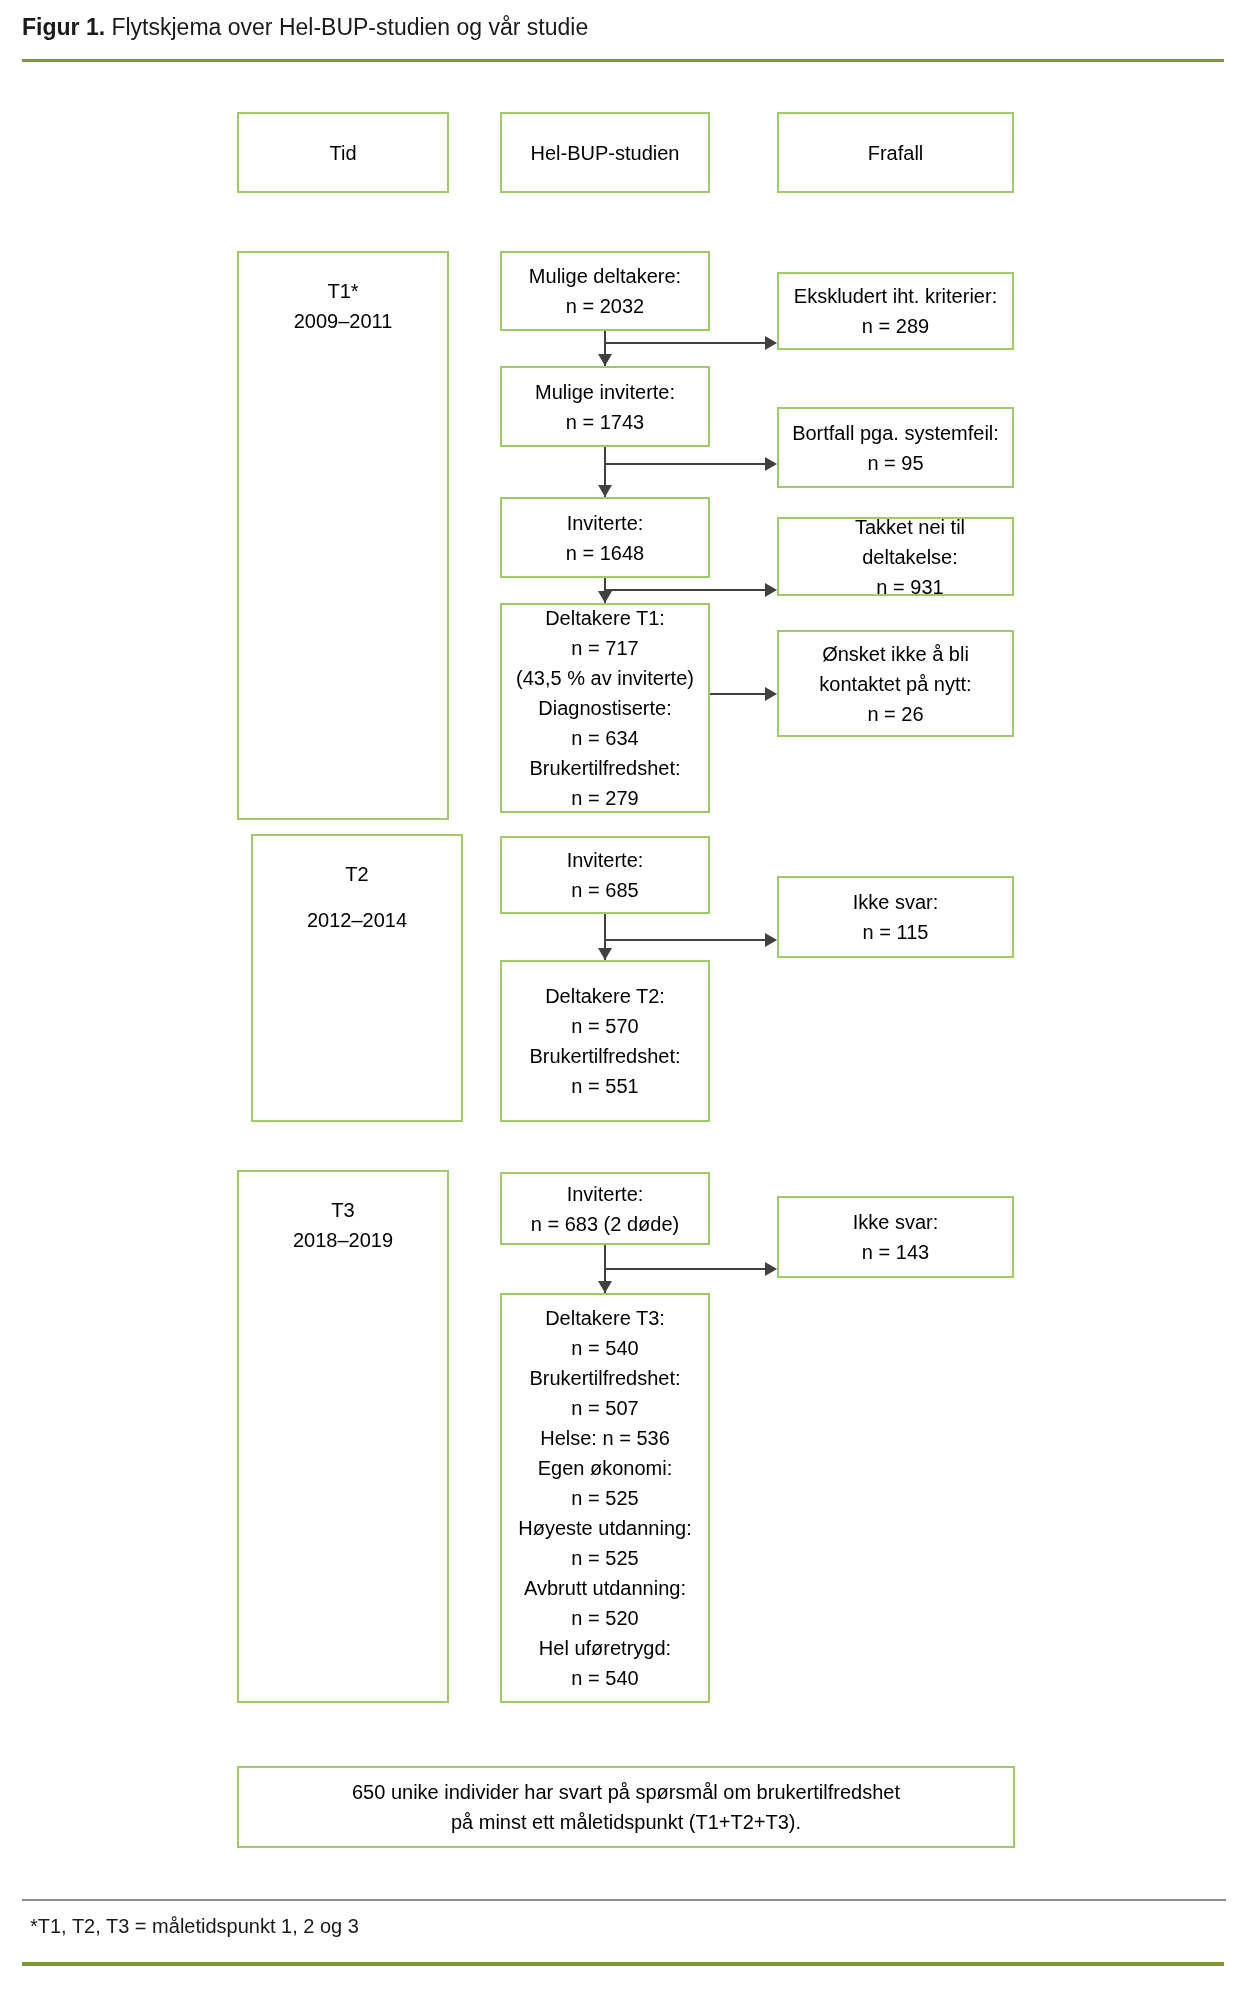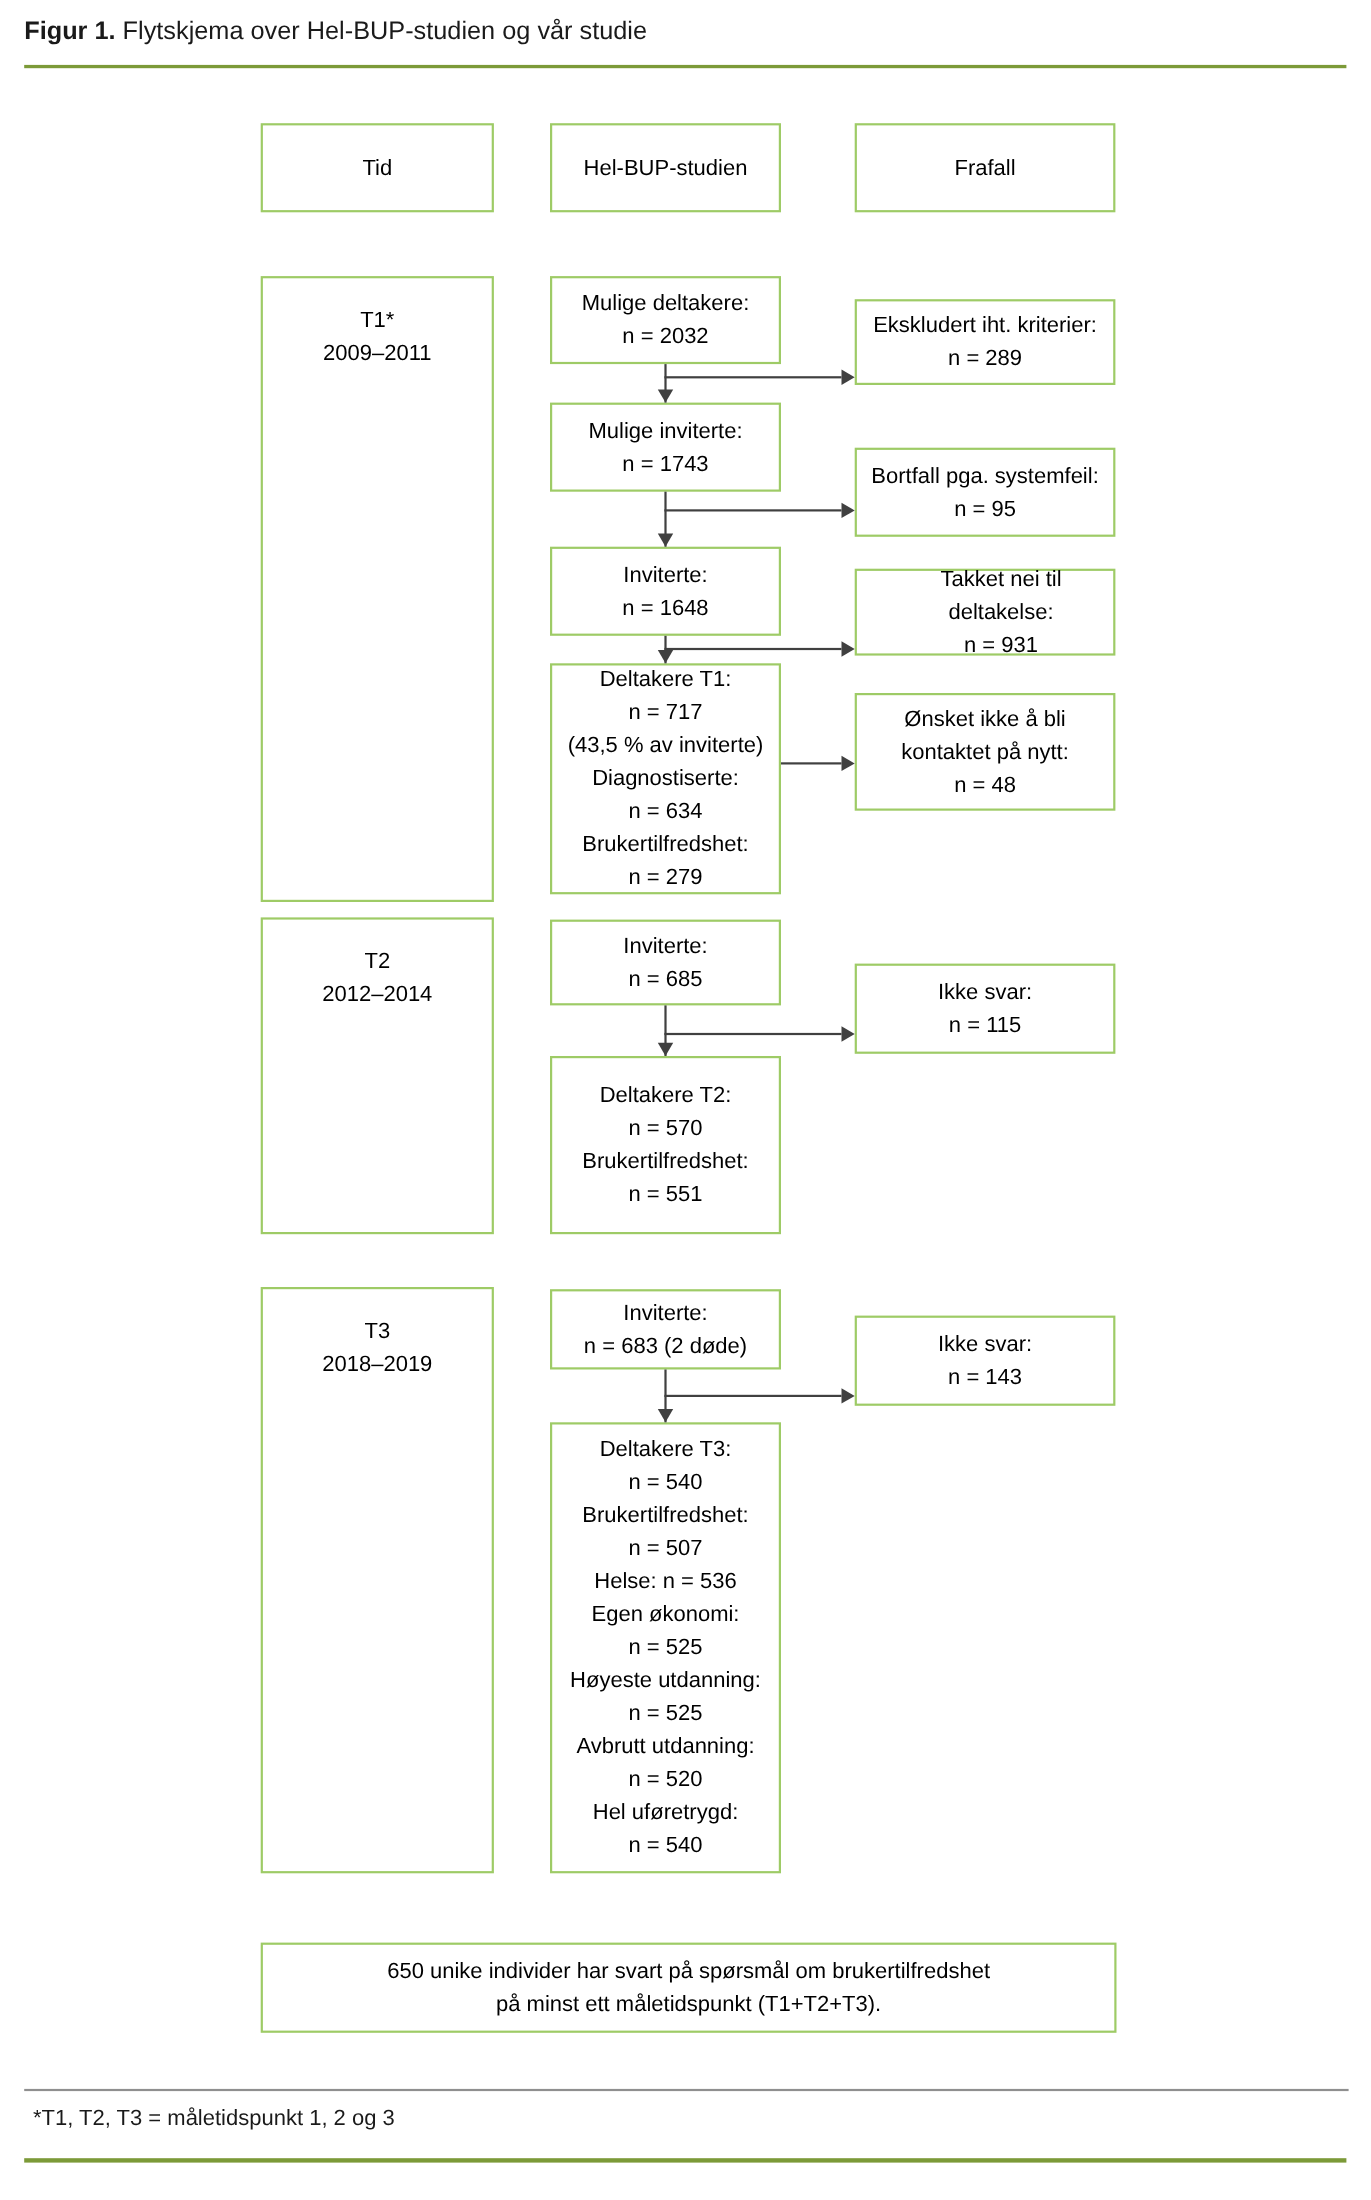--- a/index.html
+++ b/index.html
@@ -74,21 +74,21 @@
     <div>Tid</div>
   </div>
   <div class="box" style="left:777px;top:112px;width:237px;height:81px;">
     <div>Frafall</div>
   </div>
 
   <div class="box top-label" style="left:237px;top:251px;width:212px;height:569px;">
     <div>T1*</div>
     <div>2009–2011</div>
   </div>
-  <div class="box top-label" style="left:237px;top:834px;width:212px;height:288px;">
+  <div class="box top-label" style="left:251px;top:834px;width:212px;height:288px;gap:16px;">
     <div>T2</div>
     <div>2012–2014</div>
   </div>
   <div class="box top-label" style="left:237px;top:1170px;width:212px;height:533px;">
     <div>T3</div>
     <div>2018–2019</div>
   </div>
 
   <div class="box" style="left:500px;top:251px;width:210px;height:80px;">
     <div>Mulige deltakere:</div>
@@ -151,21 +151,21 @@
     <div>Bortfall pga. systemfeil:</div>
     <div>n = 95</div>
   </div>
   <div class="box" style="left:777px;top:517px;width:237px;height:79px;padding-left:29px;">
     <div>Takket nei til deltakelse:</div>
     <div>n = 931</div>
   </div>
   <div class="box" style="left:777px;top:630px;width:237px;height:107px;">
     <div>Ønsket ikke å bli</div>
     <div>kontaktet på nytt:</div>
-    <div>n = 48</div>
+    <div>n = 26</div>
   </div>
   <div class="box" style="left:777px;top:876px;width:237px;height:82px;">
     <div>Ikke svar:</div>
     <div>n = 115</div>
   </div>
   <div class="box" style="left:777px;top:1196px;width:237px;height:82px;">
     <div>Ikke svar:</div>
     <div>n = 143</div>
   </div>
 

